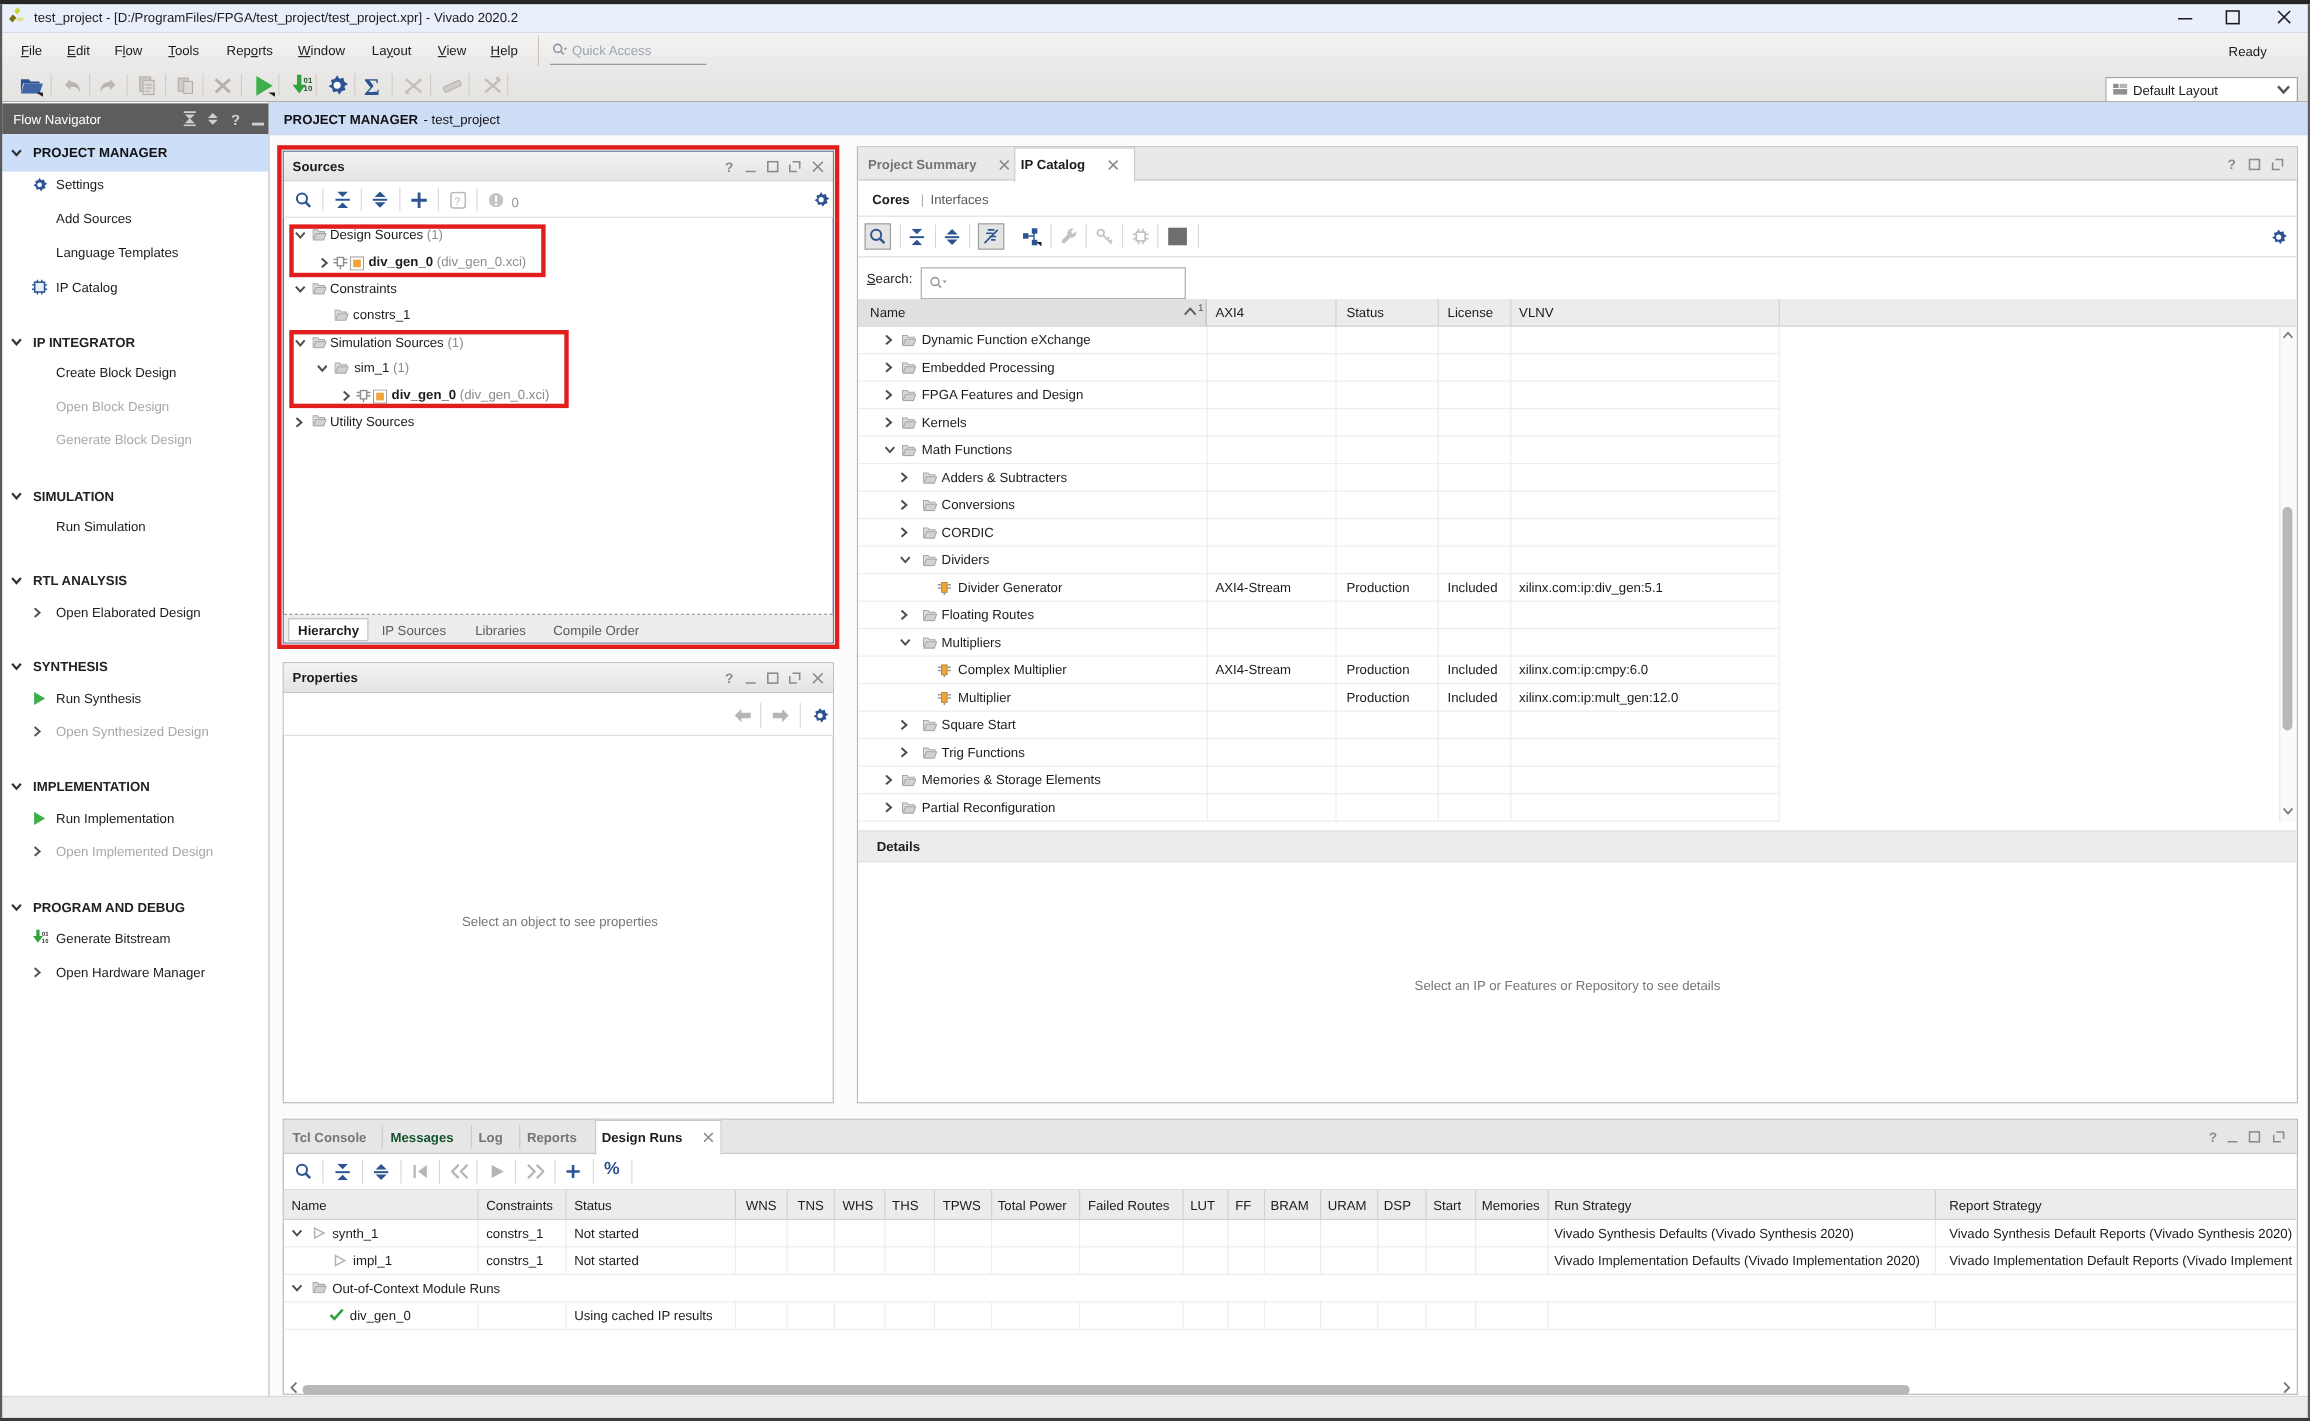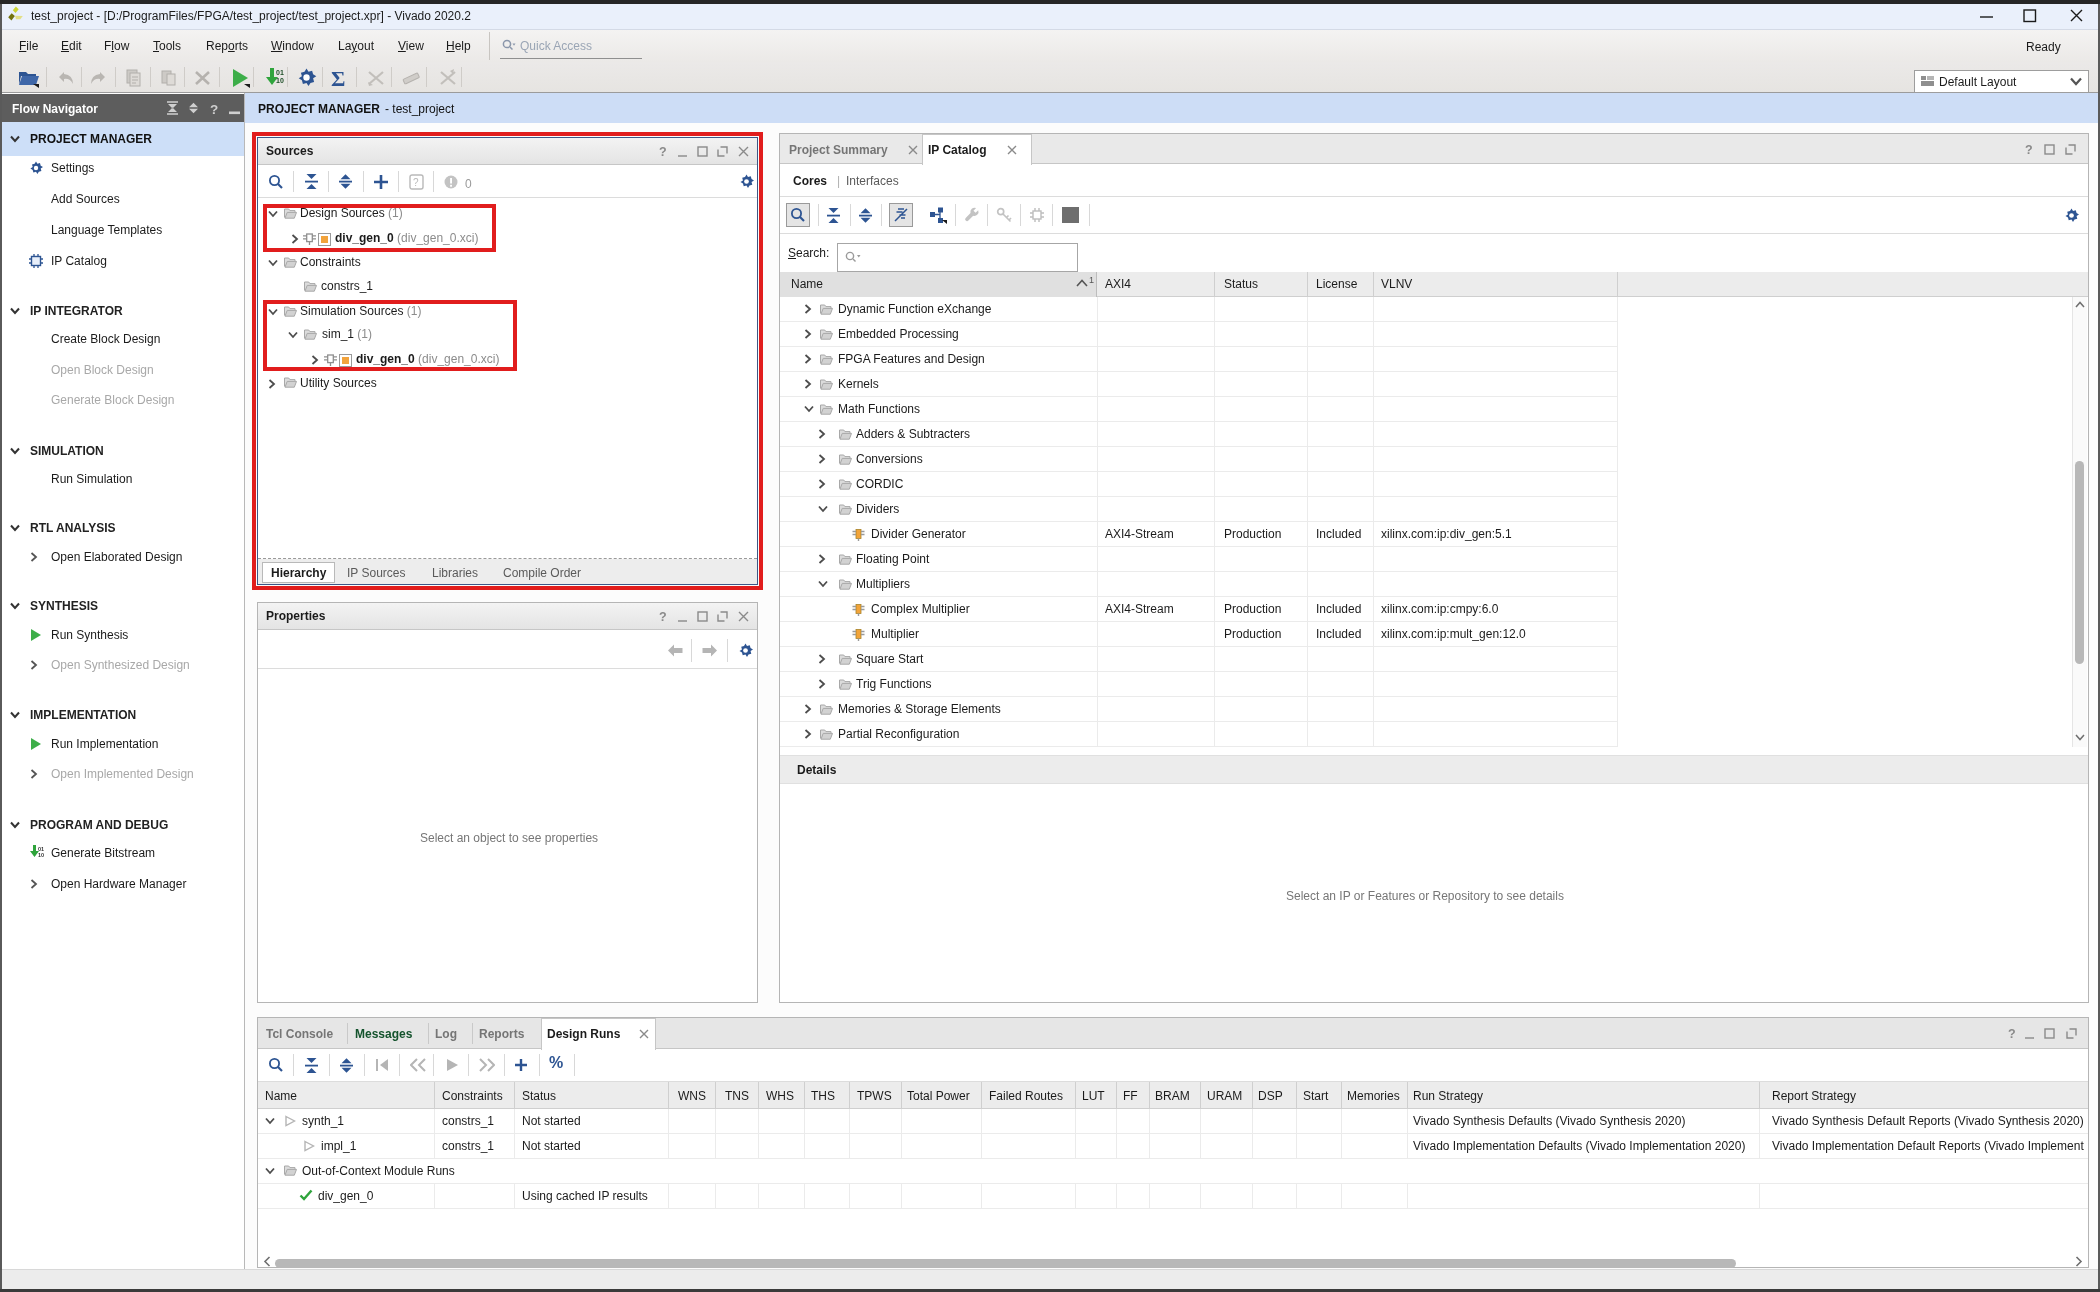--- a/index.html
+++ b/index.html
@@ -177,21 +177,21 @@
     <rect x="0" y="0" width="5" height="4" fill="#8f8f8f"></rect>
     <rect x="6" y="0" width="7" height="4" fill="#b5b5b5"></rect>
     <rect x="0" y="5" width="13" height="5" fill="#8f8f8f"></rect>
   </svg>
 <div class="abs" style="left:1939px;top:75px">Default Layout</div>
 <svg class="abs" style="left:2070px;top:77px" width="12" height="9" viewBox="0 0 12 9">
     <path d="M1 1.5 L6 7 L11 1.5" fill="none" stroke="#555" stroke-width="2.2"></path>
   </svg>
 <div class="abs" id="flownav">
 <div id="fn-head">
-      <span style="position:absolute;left:10px;top:8px;font-weight:bold">Flow Navigator</span>
+      <span style="position:absolute;left:10px;top:8px;font-weight:normal">Flow Navigator</span>
 <svg style="position:absolute;left:164px;top:7px" width="78" height="14" viewBox="0 0 78 14">
         <g fill="#cfcfcf">
           <path d="M1 1 h11 M1 13 h11" stroke="#cfcfcf" stroke-width="1.6"></path>
           <path d="M2 3 l9 0 -4.5 4.5 Z M2 11 l9 0 -4.5 -4.5 Z"></path>
           <path d="M23 6.2 l4.5-4.5 4.5 4.5 Z M23 7.8 l4.5 4.5 4.5-4.5 Z"></path>
           <text x="44" y="12.5" font-size="13.5" font-weight="bold" fill="#cfcfcf">?</text>
           <rect x="63" y="10.5" width="11" height="2.6"></rect>
         </g>
       </svg>
 </div>
@@ -648,21 +648,21 @@
 <div class="cell" style="left:444px;top:393px">Production</div>
 <div class="cell" style="left:536px;top:393px">Included</div>
 <div class="cell" style="left:601px;top:393px">xilinx.com:ip:div_gen:5.1</div>
 <div class="hline" style="left:0;top:437px;width:837px"></div>
 <svg class="tr" style="left:38px;top:420px">
       <use href="#chevright"></use>
     </svg>
 <svg class="tf" style="left:59px;top:420px">
       <use href="#folder"></use>
     </svg>
-<div class="cell" style="left:76px;top:418px">Floating Point</div>
+<div class="cell" style="left:76px;top:418px">Floating Routes</div>
 <div class="hline" style="left:0;top:462px;width:837px"></div>
 <svg class="tv" style="left:38px;top:446px">
       <use href="#chevdown"></use>
     </svg>
 <svg class="tf" style="left:59px;top:445px">
       <use href="#folder"></use>
     </svg>
 <div class="cell" style="left:76px;top:443px">Multipliers</div>
 <div class="hline" style="left:0;top:487px;width:837px"></div>
 <svg class="tc" style="left:72px;top:468px">

